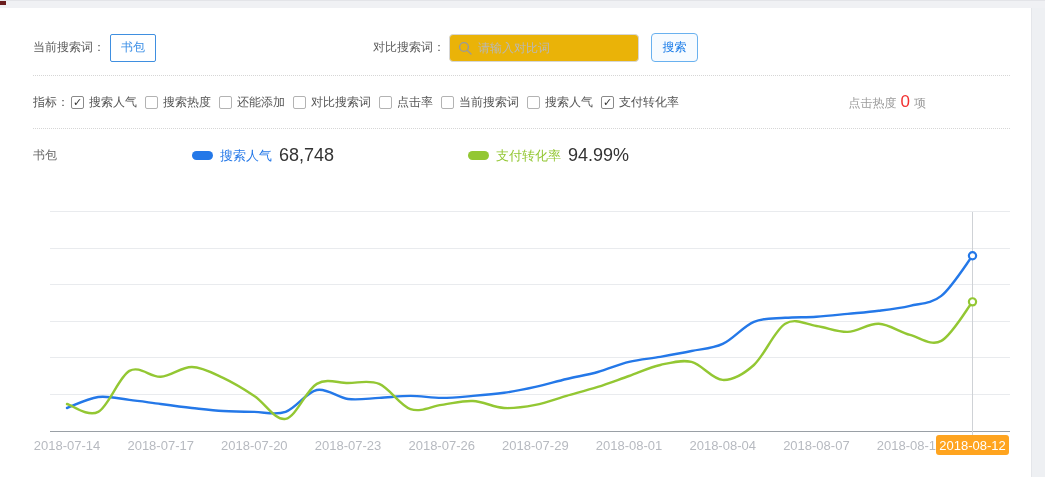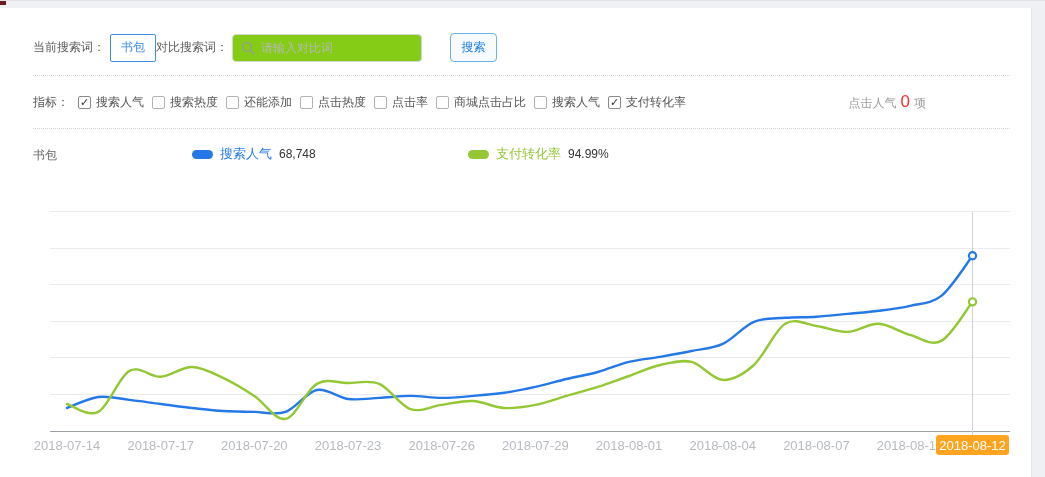--- a/index.html
+++ b/index.html
@@ -13,56 +13,56 @@
   .right-strip { position:absolute; left:1031px; top:8px; width:14px; height:469px;
     background:#eef0f3; border-left:1px solid #e4e6ea; }
 
   .header-row { position:absolute; left:33px; top:33px; height:29px;
     display:flex; align-items:center; }
   .field-label { font-size:12px; color:#5c5c5c; }
   .kw-btn { margin-left:5px; height:28px; min-width:42px; padding:0 10px;
     background:#fff; border:1px solid #3f8fe0; border-radius:2px;
     color:#3a8ee6; font-size:12px; cursor:pointer;
     font-family:"Liberation Sans","DejaVu Sans",sans-serif; }
-  .compare-label { }
-  .search-box { margin-left:4px; width:190px; height:28px; background:#84cc16;
+  .compare-label { margin-left:217px; }
+  .search-box { margin-left:4px; width:190px; height:28px; background:#eab308;
     border:1px solid #d6d6d6; border-radius:4px; display:flex; align-items:center; padding:0 8px; }
   .search-box svg { flex:0 0 auto; margin-right:6px; }
   .search-box input { border:none; outline:none; flex:1; font-size:12px; color:#333;
     font-family:"Liberation Sans","DejaVu Sans",sans-serif; background:transparent; }
   .search-box input::placeholder { color:#b8b8b8; }
-  .search-btn { margin-left:28px; height:29px; width:47px; background:#f7fbff;
+  .search-btn { margin-left:12px; height:29px; width:47px; background:#f7fbff;
     border:1px solid #69b1ef; border-radius:4px; color:#1a7ce8; font-size:12px; cursor:pointer;
     font-family:"Liberation Sans","DejaVu Sans",sans-serif; }
 
   .dotted-sep { position:absolute; left:33px; width:977px; height:0;
     border-top:1px dotted #d6d6d6; }
   .sep1 { top:75px; } .sep2 { top:128px; }
 
   .metrics-row { position:absolute; left:33px; top:93px; height:18px;
     display:flex; align-items:center; font-size:12px; color:#555; }
   .metric-item { display:flex; align-items:center; margin-left:8px; cursor:pointer; }
   .metric-item:first-of-type { margin-left:0; }
   .cbx { width:13px; height:13px; border:1px solid #b3b3b3; border-radius:2px;
     background:#fff; display:inline-flex; align-items:center; justify-content:center;
     font-size:11px; line-height:1; color:#333; margin-right:5px; }
   .cbx.checked { border-color:#8a8a8a; font-weight:bold; }
-  .metrics-label { margin-right:9px; }
+  .metrics-label { margin-right:2px; }
 
   .add-hint { position:absolute; right:35px; top:92px; display:inline-flex;
     align-items:baseline; font-size:12px; color:#9b9b9b; }
   .add-count { color:#f23030; font-size:17px; margin:0 4px; }
 
   .legend-row { position:absolute; left:0; top:145px; width:1031px; height:18px; }
   .legend-keyword { position:absolute; left:33px; top:2px; font-size:12px; color:#666; }
   .legend-item { position:absolute; top:0; display:flex; align-items:center; cursor:pointer; }
   .legend-item.li-0 { left:192px; } .legend-item.li-1 { left:468px; }
   .legend-swatch { width:21px; height:9px; border-radius:5px; margin-right:7px; }
   .legend-name { font-size:13px; margin-right:7px; }
-  .legend-value { font-size:12px; color:#333; }
+  .legend-value { font-size:18px; color:#333; }
 
   svg.chart { position:absolute; left:0; top:195px; }
   svg text { font-family:"Liberation Sans","DejaVu Sans",sans-serif; }
 </style>
 </head>
 <body>
 
 <div class="page">
   <div class="top-strip">
     <div class="corner-mark"></div>
@@ -94,41 +94,41 @@
     <label class="metric-item">
       <span class="cbx"></span>
       <span>搜索热度</span>
       </label>
     <label class="metric-item">
       <span class="cbx"></span>
       <span>还能添加</span>
       </label>
     <label class="metric-item">
       <span class="cbx"></span>
-      <span>点击热度</span>
+      <span>对比搜索词</span>
       </label>
     <label class="metric-item">
       <span class="cbx"></span>
       <span>点击率</span>
       </label>
     <label class="metric-item">
       <span class="cbx"></span>
-      <span>商城点击占比</span>
+      <span>当前搜索词</span>
       </label>
     <label class="metric-item">
       <span class="cbx"></span>
       <span>搜索人气</span>
       </label>
     <label class="metric-item">
       <span class="cbx checked">✓</span>
       <span>支付转化率</span>
       </label>
   </div>
   <span class="add-hint">
-    <span>点击人气</span>
+    <span>点击热度</span>
     <span class="add-count">0</span>
     <span>项</span>
   </span>
 
   <div class="dotted-sep sep2"></div>
 
   <div class="legend-row">
     <span class="legend-keyword">书包</span>
     <span class="legend-item li-0">
       <span class="legend-swatch" style="background: rgb(36, 120, 232);"></span>

